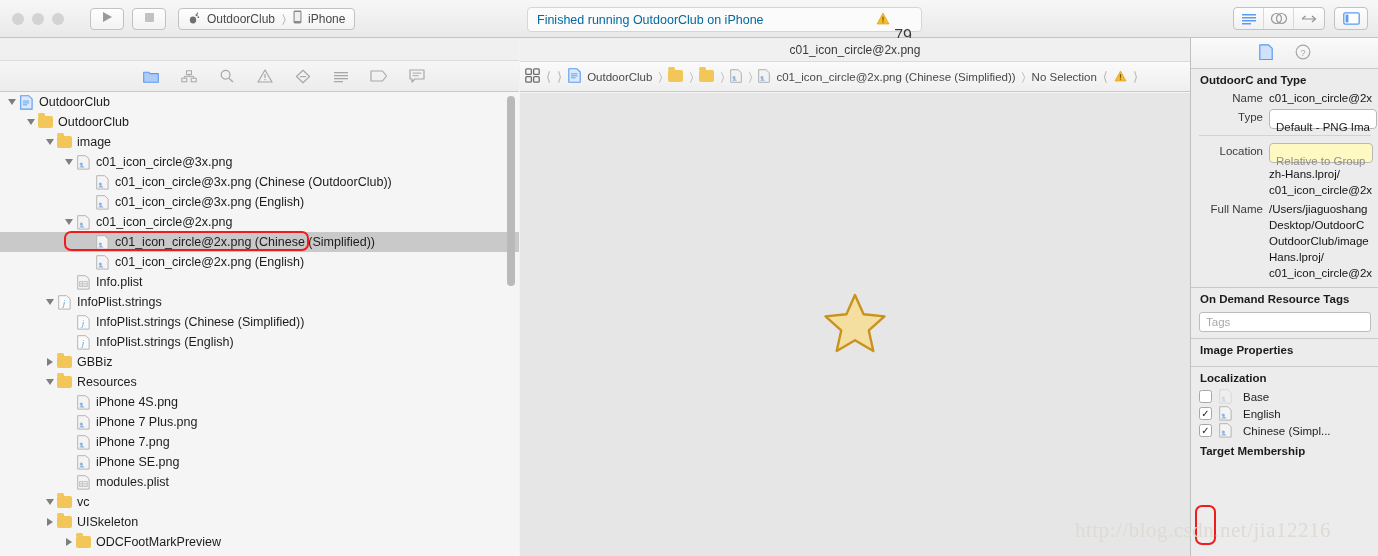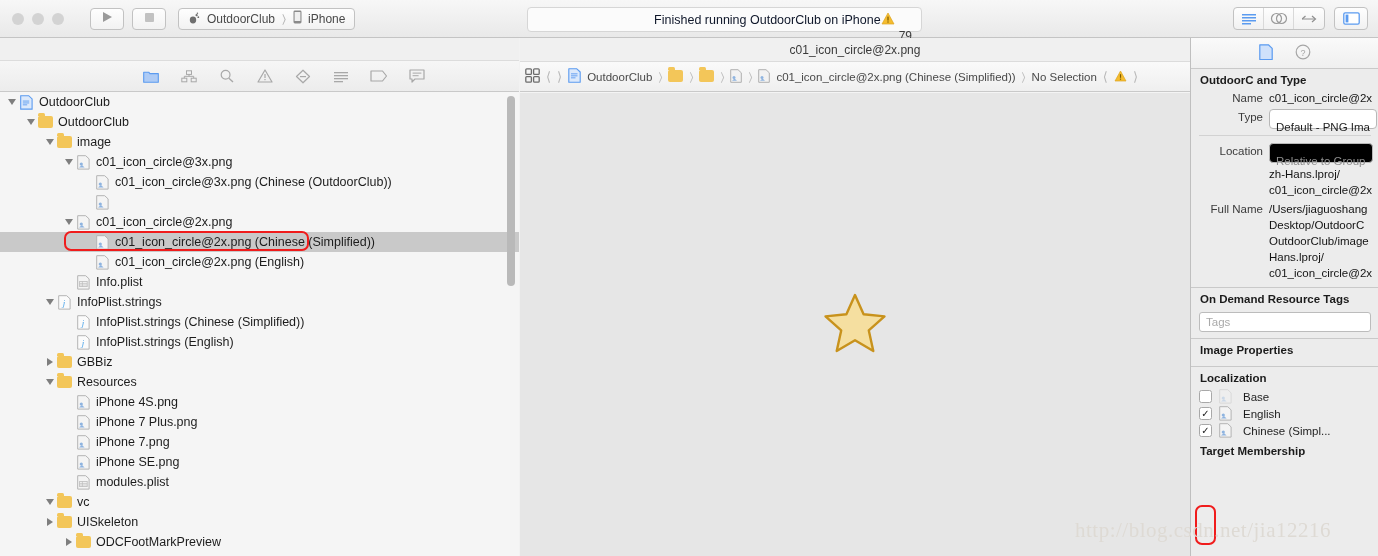--- a/index.html
+++ b/index.html
@@ -37,22 +37,22 @@
     background: linear-gradient(#fefefe, #f2f2f2);
     color: #4a4a4a; font-size: 12px; white-space: nowrap;
   }
   .tb-scheme .sep { color: #b3b3b3; margin: 0 1px; }
 
   .status-bar {
     position: absolute; left: 527px; top: 7px; width: 395px; height: 25px;
     background: #fbfbfb; border: 1px solid #d6d6d6; border-radius: 4px;
     display: flex; align-items: center; padding: 0 9px;
   }
-  .status-bar .txt { flex: 1; font-size: 12.5px; color: #0f172a; text-align: right; }
-  .status-bar .warn-count { font-size: 12px; color: #3c3c3c; margin-left: 4px; margin-top: 33px; }
+  .status-bar .txt { flex: 1; font-size: 12.5px; color: #0369a1; }
+  .status-bar .warn-count { font-size: 16px; color: #3c3c3c; margin-left: 4px; margin-top: 33px; }
 
   .tb-right { position: absolute; right: 10px; top: 7px; display: flex; gap: 9px; }
   .seg { display: flex; border: 1px solid #c2c2c2; border-radius: 4px; overflow: hidden;
          background: linear-gradient(#fefefe, #f1f1f1); height: 23px; }
   .seg > div { width: 30px; display: flex; align-items: center; justify-content: center;
                border-right: 1px solid #d9d9d9; }
   .seg > div:last-child { border-right: none; }
   .seg2 { display: flex; border: 1px solid #c2c2c2; border-radius: 4px; overflow: hidden;
           background: linear-gradient(#fefefe, #f1f1f1); height: 23px; }
   .seg2 > div { width: 32px; display: flex; align-items: center; justify-content: center; }
@@ -146,21 +146,21 @@
   }
   .frow { display: flex; align-items: flex-start; margin-bottom: 3px; font-size: 11.5px; }
   .flabel { width: 78px; text-align: right; color: #3a3a3a; padding-right: 6px; flex: 0 0 78px;
             line-height: 16px; }
   .fval { color: #131313; line-height: 16px; white-space: nowrap; }
   .fbox {
     border: 1px solid #b8b8b8; border-radius: 4px; background: #fff;
     height: 18px; line-height: 16px; padding: 9px 6px; white-space: nowrap;
     min-width: 98px;
   }
-  .fbox.grayed { background: #000000; color: #8e8e8e; text-align: center; }
+  .fbox.grayed { background: #fef9c3; color: #8e8e8e; text-align: center; }
   .divider { height: 1px; background: #d2d2d2; margin: 6px 8px 7px 8px; }
   .sec-rule { height: 1px; background: #c9c9c9; }
   .tags-input {
     margin: 3px 8px 6px 8px; height: 20px; border: 1px solid #bcbcbc; border-radius: 3px;
     background: #fff; color: #a9a9a9; font-size: 11.5px; line-height: 18px; padding: 0 6px;
   }
   .loc-row { display: flex; align-items: center; gap: 5px; padding: 1px 0 1px 8px; font-size: 11.5px; }
   .cbx { width: 13px; height: 13px; border: 1px solid #a8a8a8; border-radius: 2.5px;
          background: #fff; display: flex; align-items: center; justify-content: center;
          flex: 0 0 13px; font-size: 10px; color: #1a1a1a; }
@@ -381,20 +381,21 @@
         <div class="row">
           <span style="flex:0 0 82px"></span>
           <span class="tri none"></span>
           <span class="ficon">
             <svg width="13" height="15" viewBox="0 0 13 15">
               <path d="M0.7 0.7 h8 l3.4 3.2 v10.2 h-11.4 z" fill="#f4f4f4" stroke="#b4b4b4" stroke-width="1"></path>
               <circle cx="4.3" cy="9" r="1.6" fill="#8fb4e0"></circle>
               <path d="M2 12.6 l2.9-2.7 l2.7 2.7z" fill="#8fb4e0"></path>
             </svg>
           </span>
+          <span class="lbl">c01_icon_circle@3x.png (English)</span>
         </div>
         <div class="row">
           <span style="flex:0 0 63px"></span>
           <span class="tri open"></span>
           <span class="ficon">
             <svg width="13" height="15" viewBox="0 0 13 15">
               <path d="M0.7 0.7 h8 l3.4 3.2 v10.2 h-11.4 z" fill="#f4f4f4" stroke="#b4b4b4" stroke-width="1"></path>
               <circle cx="4.3" cy="9" r="1.6" fill="#8fb4e0"></circle>
               <path d="M2 12.6 l2.9-2.7 l2.7 2.7z" fill="#8fb4e0"></path>
             </svg>

